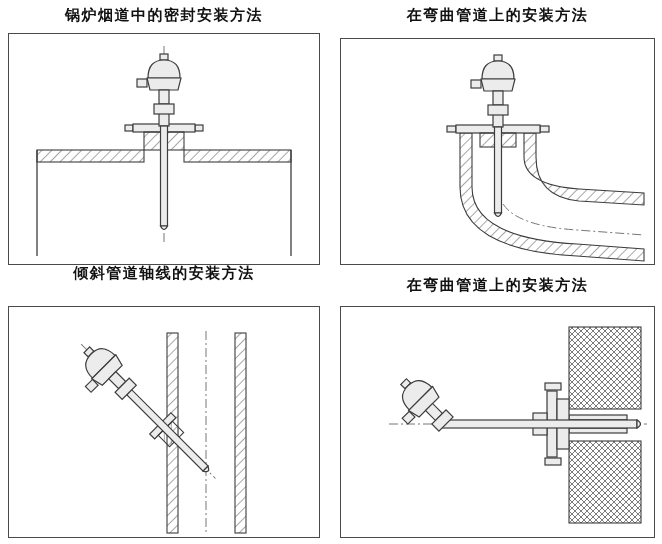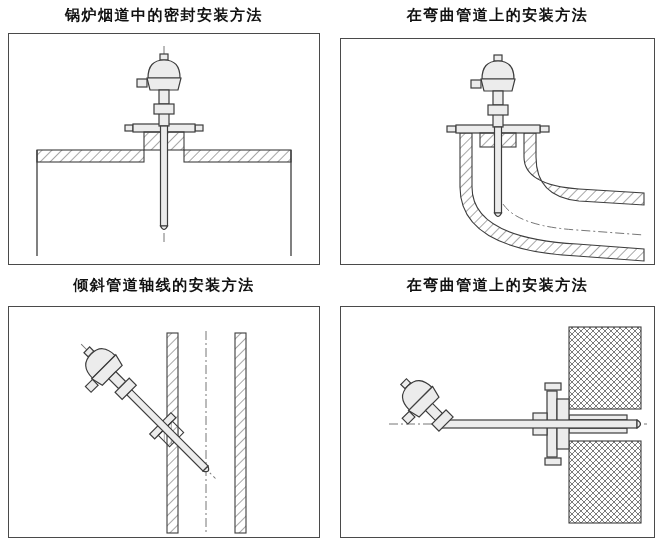--- a/index.html
+++ b/index.html
@@ -42,21 +42,21 @@
         <path d="M-17,24 L17,24 L14,36 L-14,36 Z"></path>
         <rect x="-27" y="25" width="10" height="8"></rect>
         <rect x="-5" y="36" width="10" height="14"></rect>
         <rect x="-10" y="50" width="20" height="10"></rect>
       </g>
     </defs>
   </svg>
 
   <div class="panel-title" style="left:8px; top:6px; width:312px;">锅炉烟道中的密封安装方法</div>
   <div class="panel-title" style="left:340px; top:6px; width:315px;">在弯曲管道上的安装方法</div>
-  <div class="panel-title" style="left:8px; top:276px; width:312px;">倾斜管道轴线的安装方法</div>
+  <div class="panel-title" style="left:8px; top:264px; width:312px;">倾斜管道轴线的安装方法</div>
   <div class="panel-title" style="left:340px; top:276px; width:315px;">在弯曲管道上的安装方法</div>
 
   <div class="figure-box" style="left:8px; top:33px; width:312px; height:232px;">
     <svg viewBox="0 0 310 230">
       <line class="dash" x1="155" y1="12" x2="155" y2="210"></line>
       <g>
         <rect class="hatched" x="28" y="116" width="107" height="12"></rect>
         <rect class="hatched" x="175" y="116" width="107" height="12"></rect>
         <line class="ln" x1="28" y1="116" x2="28" y2="222"></line>
         <line class="ln" x1="282" y1="116" x2="282" y2="222"></line>

